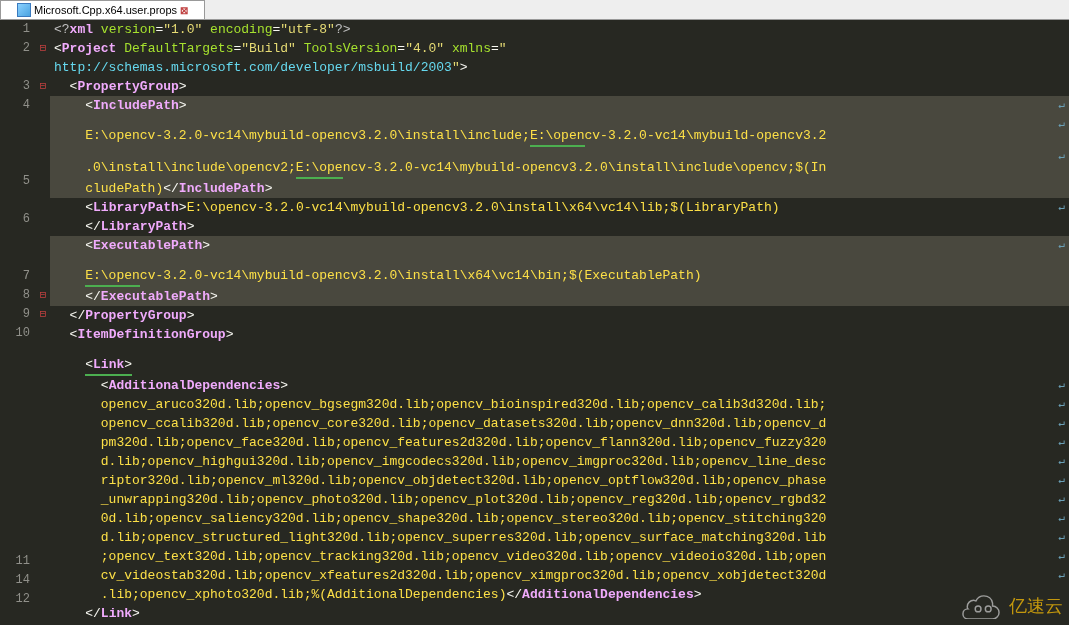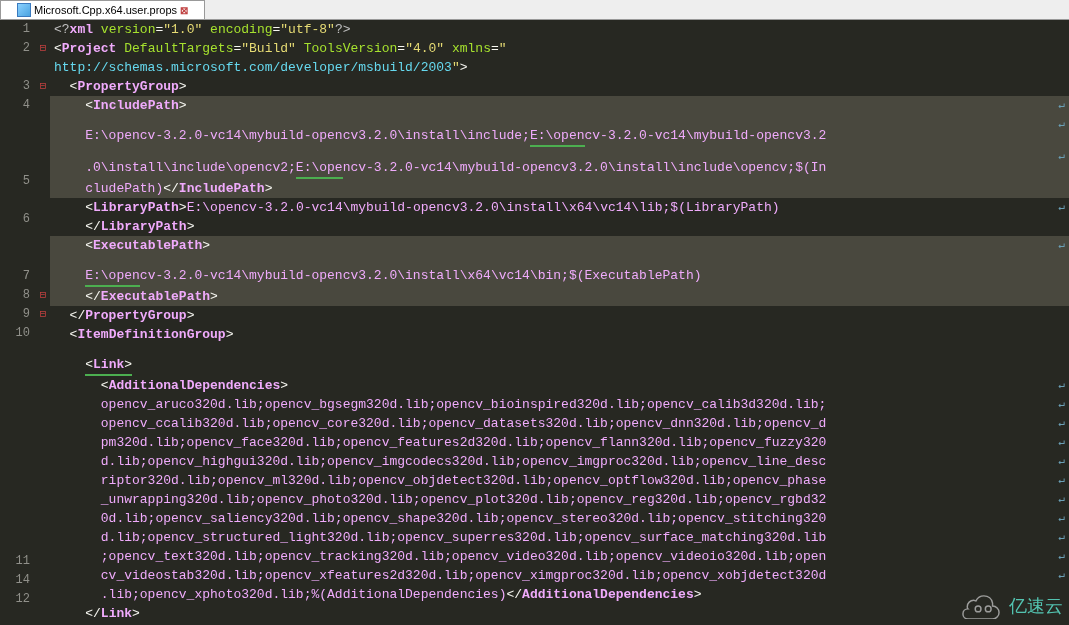--- a/index.html
+++ b/index.html
@@ -84,35 +84,35 @@
   position: absolute;
   right: 4px;
   color: #6a9fb5;
   font-size: 11px;
 }
 .xml-decl { color: #c0c0c0; }
 .tag-br { color: #f8f8f2; }
 .tag-name { color: #f0abfc; font-weight: bold; }
 .attr-name { color: #a6e22e; }
 .attr-val { color: #e6db74; }
-.text { color: #f0abfc; }
+.text { color: #fde047; }
 .link { color: #66d9ef; }
 .underline-green {
   border-bottom: 2px solid #4caf50;
   display: inline-block;
   margin-top: 11px;
 }
 .watermark {
   position: absolute;
   right: 6px;
   bottom: 6px;
   display: flex;
   align-items: center;
   gap: 6px;
-  color: #5eead4;
+  color: #eab308;
   font-family: Arial, sans-serif;
   font-size: 18px;
   opacity: 0.8;
   pointer-events: none;
 }
 .watermark svg { width: 44px; height: 26px; }
 </style>
 </head>
 <body>
 

